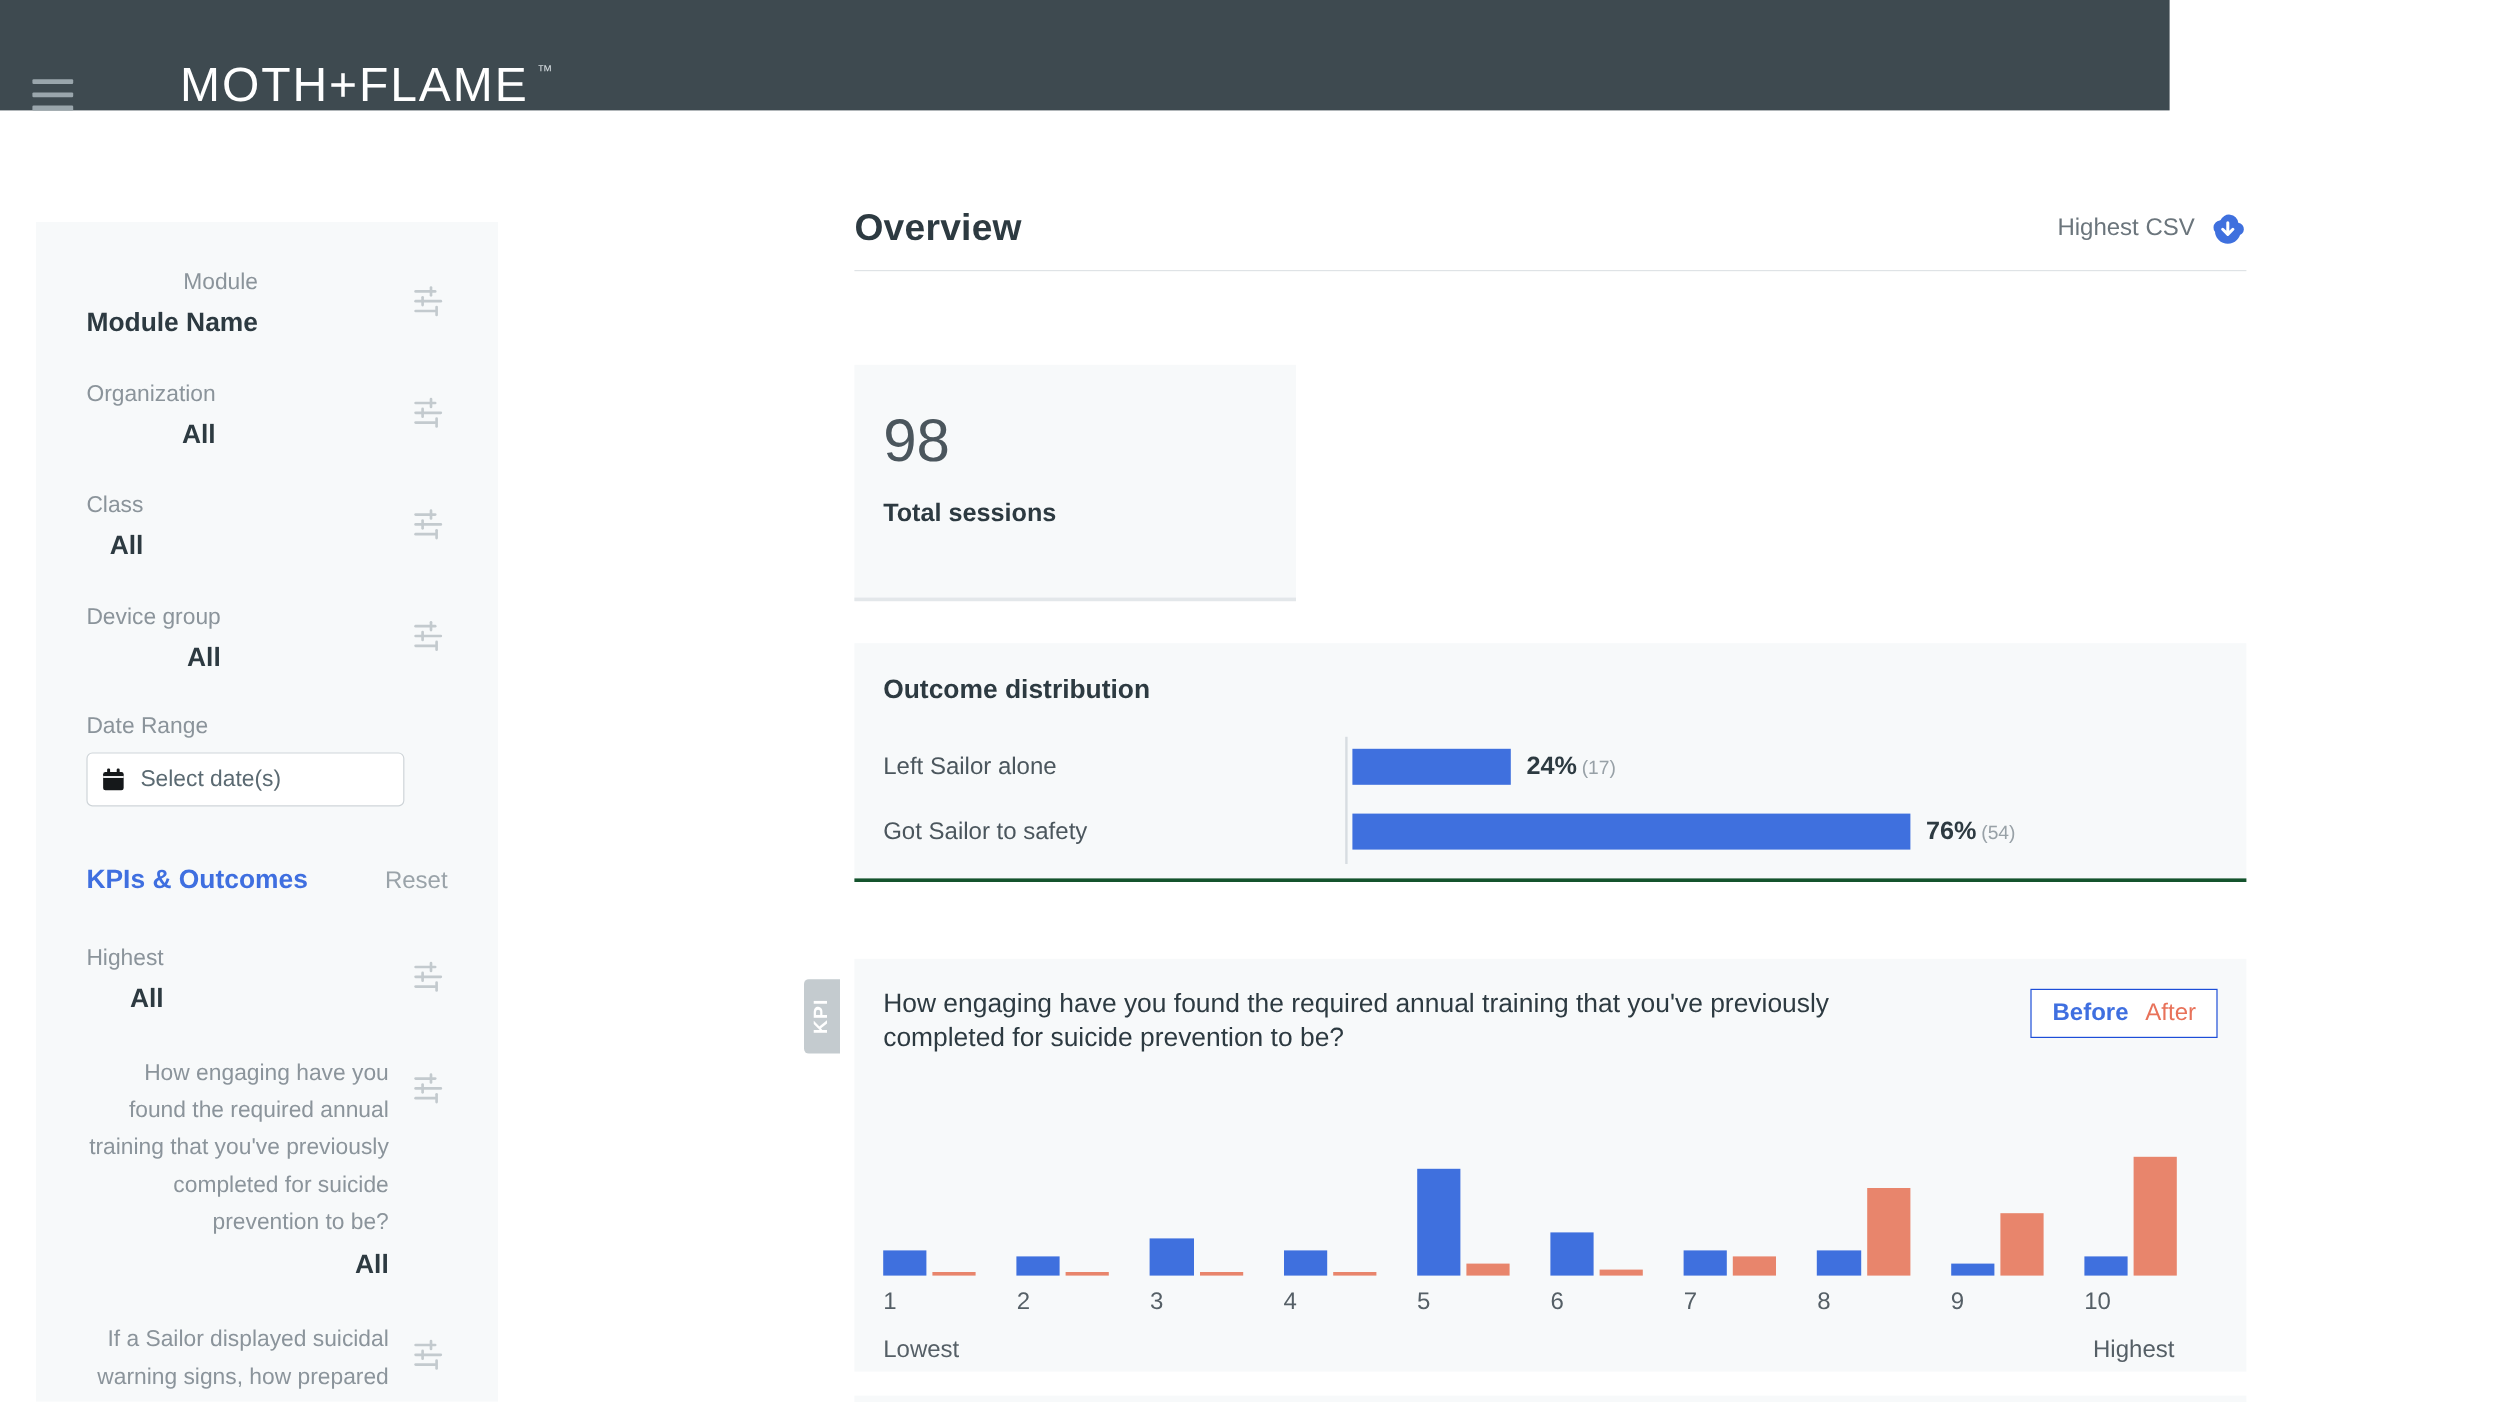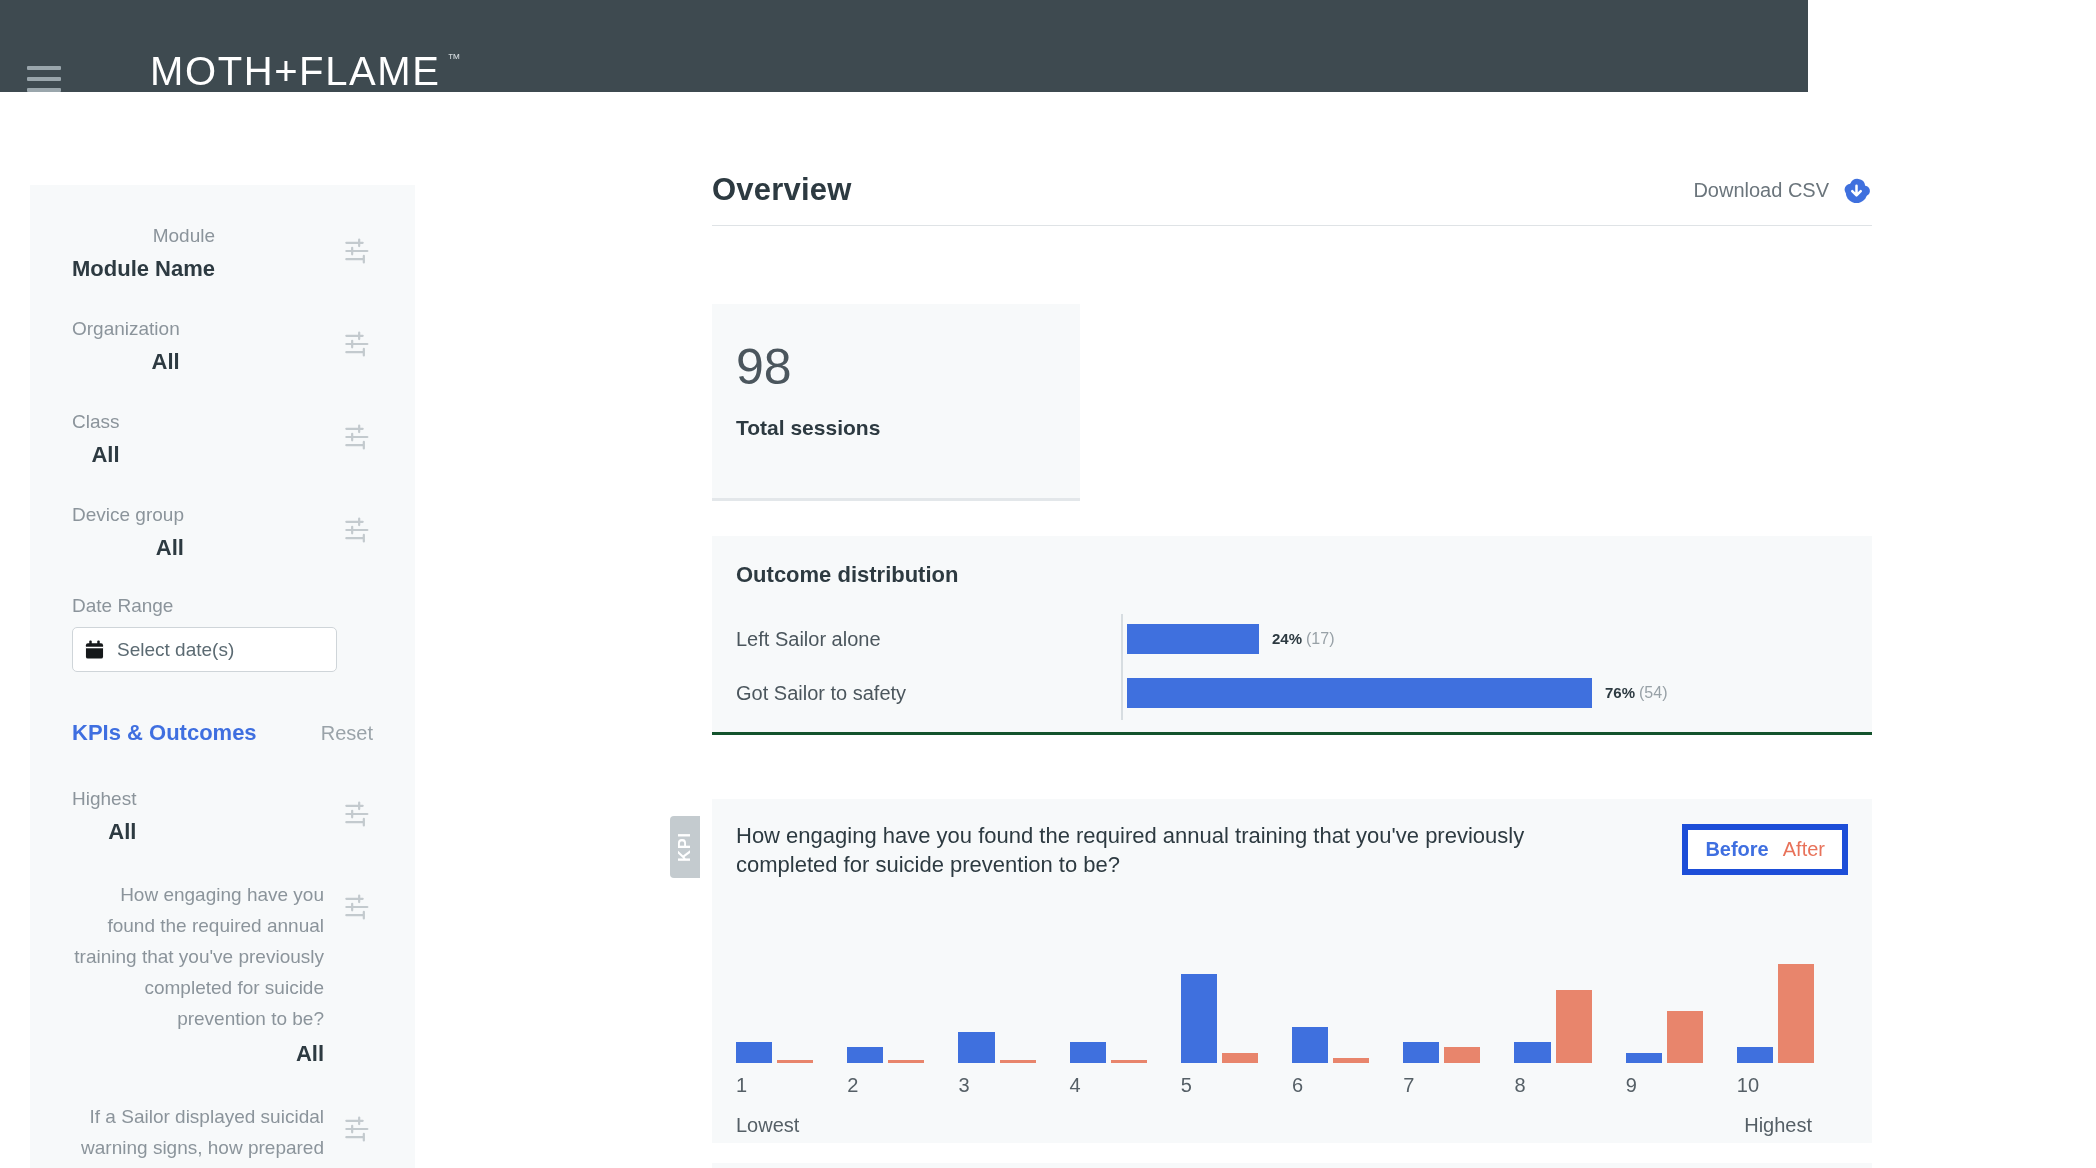--- a/index.html
+++ b/index.html
@@ -114,21 +114,21 @@
   .dist-rows { position: relative; margin-top: 24px; }
   .dist-axis {
     position: absolute; left: 385px; top: 2px;
     width: 2px; height: 106px; background: #d7dde1;
   }
   .dist-row { display: flex; align-items: center; height: 54px; }
   .dist-name { width: 385px; font-size: 20px; color: #4b565d; }
   .dist-bar-area { display: flex; align-items: center; flex: 1; padding-left: 6px; }
   .dist-bar { height: 30px; background: #3f70de; }
   .dist-val { margin-left: 13px; white-space: nowrap; }
-  .dist-pct { font-size: 15px; font-weight: 700; color: #2d3a41; }
+  .dist-pct { font-size: 21px; font-weight: 700; color: #2d3a41; }
   .dist-count { font-size: 16px; color: #98a1a7; margin-left: 4px; }
 
   
   .kpi-card {
     margin-top: 64px;
     width: 1160px; height: 344px;
     background: #f7f9fa;
     position: relative;
   }
   .kpi-tab {
@@ -141,21 +141,21 @@
   .kpi-tab span {
     font-size: 16px; font-weight: 700; letter-spacing: 1px; color: #ffffff;
     transform: rotate(180deg); writing-mode: vertical-rl;
   }
   .kpi-top { display: flex; align-items: flex-start; padding: 22px 24px 0 24px; }
   .kpi-question {
     font-size: 22px; color: #2d3a41; line-height: 29px; max-width: 880px;
   }
   .kpi-legend {
     margin-left: auto; margin-top: 3px;
-    background: #ffffff; border: 6px solid #1d4ed8;
+    background: #ffffff; border: 1px solid #1d4ed8;
     padding: 8px 17px; display: flex; gap: 14px; cursor: pointer;
   }
   .legend-before { font-size: 20px; font-weight: 700; color: #3f6fe0; }
   .legend-after  { font-size: 20px; color: #e8725a; }
 
   .chart {
     position: absolute; left: 24px; bottom: 0;
     width: 1112px; height: 220px;
   }
   .chart-plot {
@@ -343,21 +343,21 @@
       </g>
     </svg>
   </div>
 </div>
 
 <div class="main">
 
   <div class="main-head">
     <div class="page-title">Overview</div>
     <div class="csv-wrap">
-      <span class="csv-label">Download CSV</span>
+      <span class="csv-label">Highest CSV</span>
       <svg class="csv-icon" viewBox="0 0 32 32">
         <path d="M9 21a6 6 0 0 1 .6-11.96A8 8 0 0 1 25 11a5.5 5.5 0 0 1-.6 10.96z" fill="#3f70de"></path>
         <circle cx="16" cy="18" r="11" fill="#3f70de"></circle>
         <path d="M16 11v9.5M11.6 16.6 16 21l4.4-4.4" stroke="#ffffff" stroke-width="2.6" fill="none" stroke-linecap="round" stroke-linejoin="round"></path>
       </svg>
     </div>
   </div>
 
   <div class="stat-card">
     <div class="stat-number">98</div>

